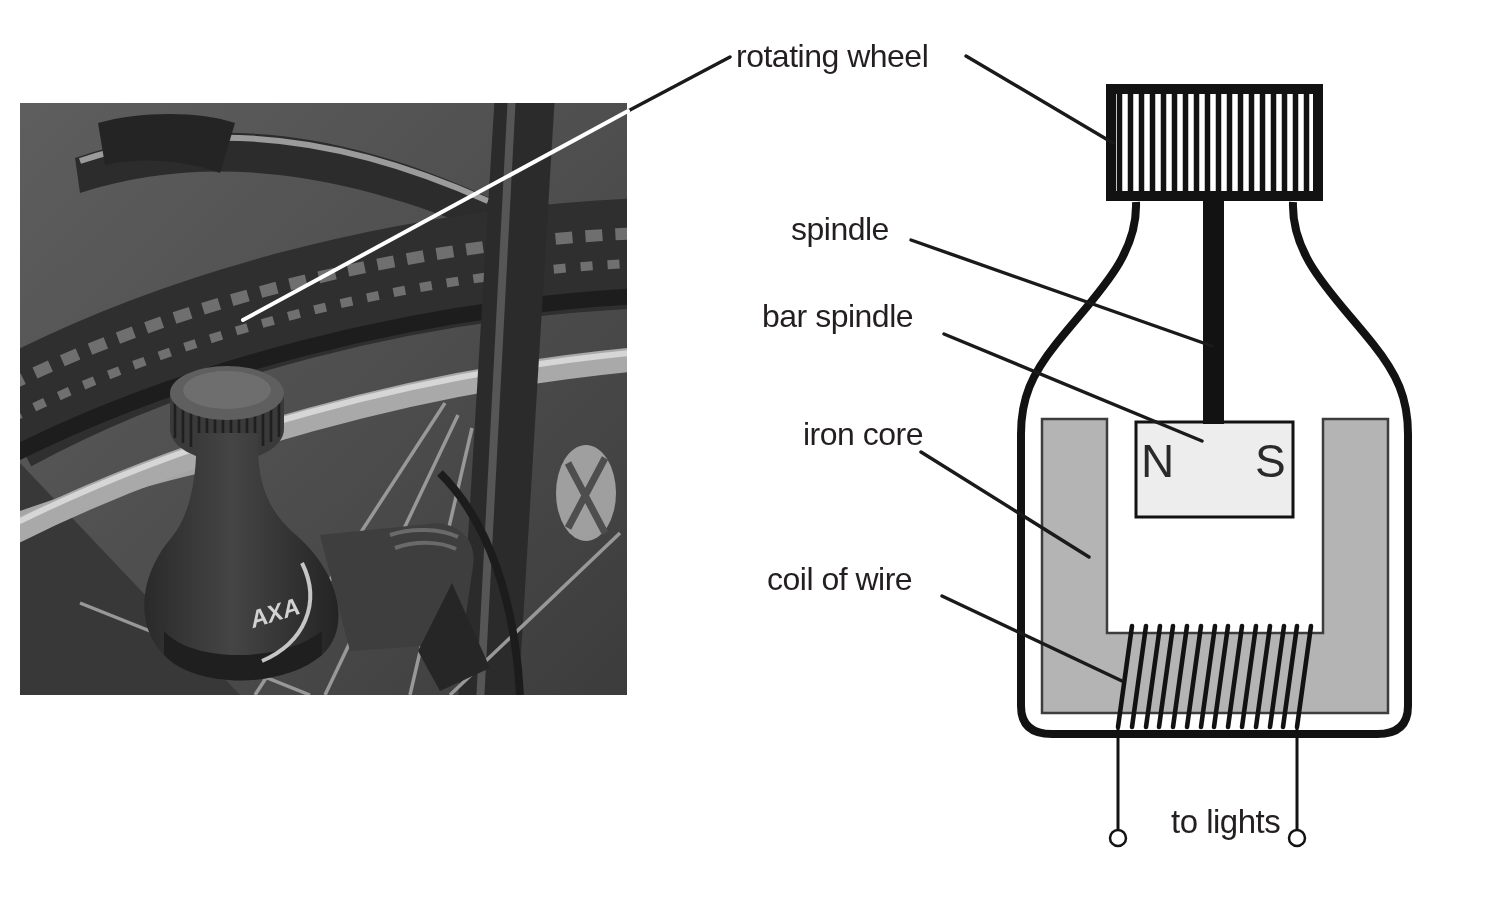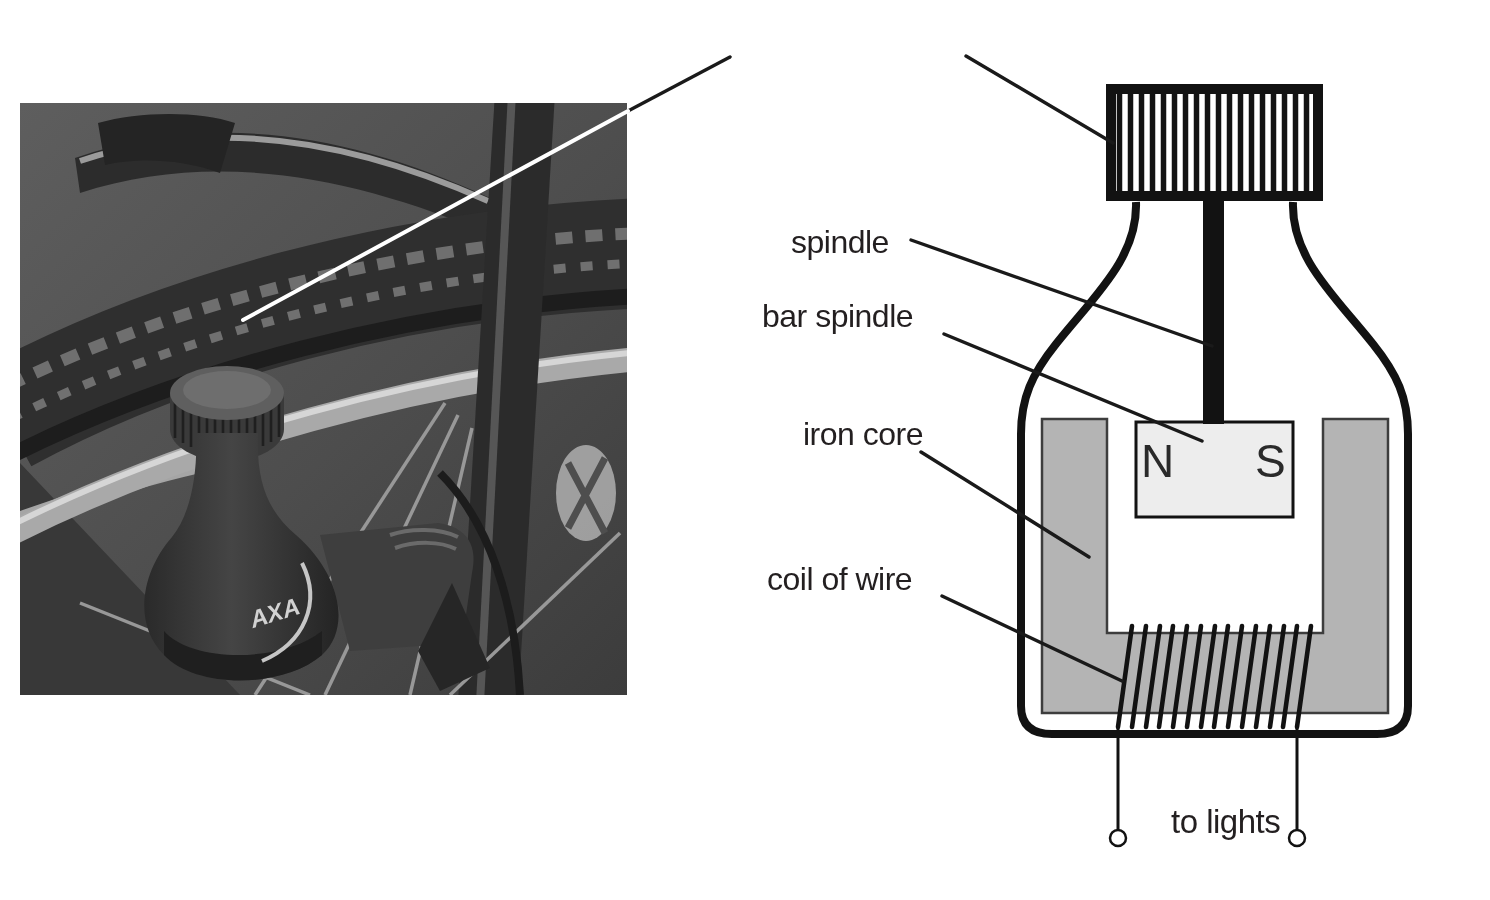--- a/index.html
+++ b/index.html
@@ -179,21 +179,22 @@
       <line x1="966" y1="56" x2="1113" y2="143"></line>
       <line x1="911" y1="240" x2="1212" y2="346"></line>
       <line x1="944" y1="334" x2="1202" y2="441"></line>
       <line x1="921" y1="452" x2="1089" y2="557"></line>
       <line x1="942" y1="596" x2="1122" y2="681"></line>
     </g>
 
     <line x1="628" y1="111" x2="243" y2="320" stroke="#ffffff" stroke-width="4" stroke-linecap="round"></line>
   </svg>
 
-  <div class="lbl" style="left:791px;top:226px">spindle</div>
+  <div class="lbl" style="left:736px;top:40px">rotating wheel</div>
+  <div class="lbl" style="left:791px;top:213px">spindle</div>
   <div class="lbl" style="left:762px;top:300px">bar spindle</div>
   <div class="lbl" style="left:803px;top:418px">iron core</div>
   <div class="lbl" style="left:767px;top:563px">coil of wire</div>
 
   <div class="pole" style="left:1141px;top:438px">N</div>
   <div class="pole" style="left:1255px;top:438px">S</div>
 
   <div class="to-lights">to lights</div>
 
 </div>

